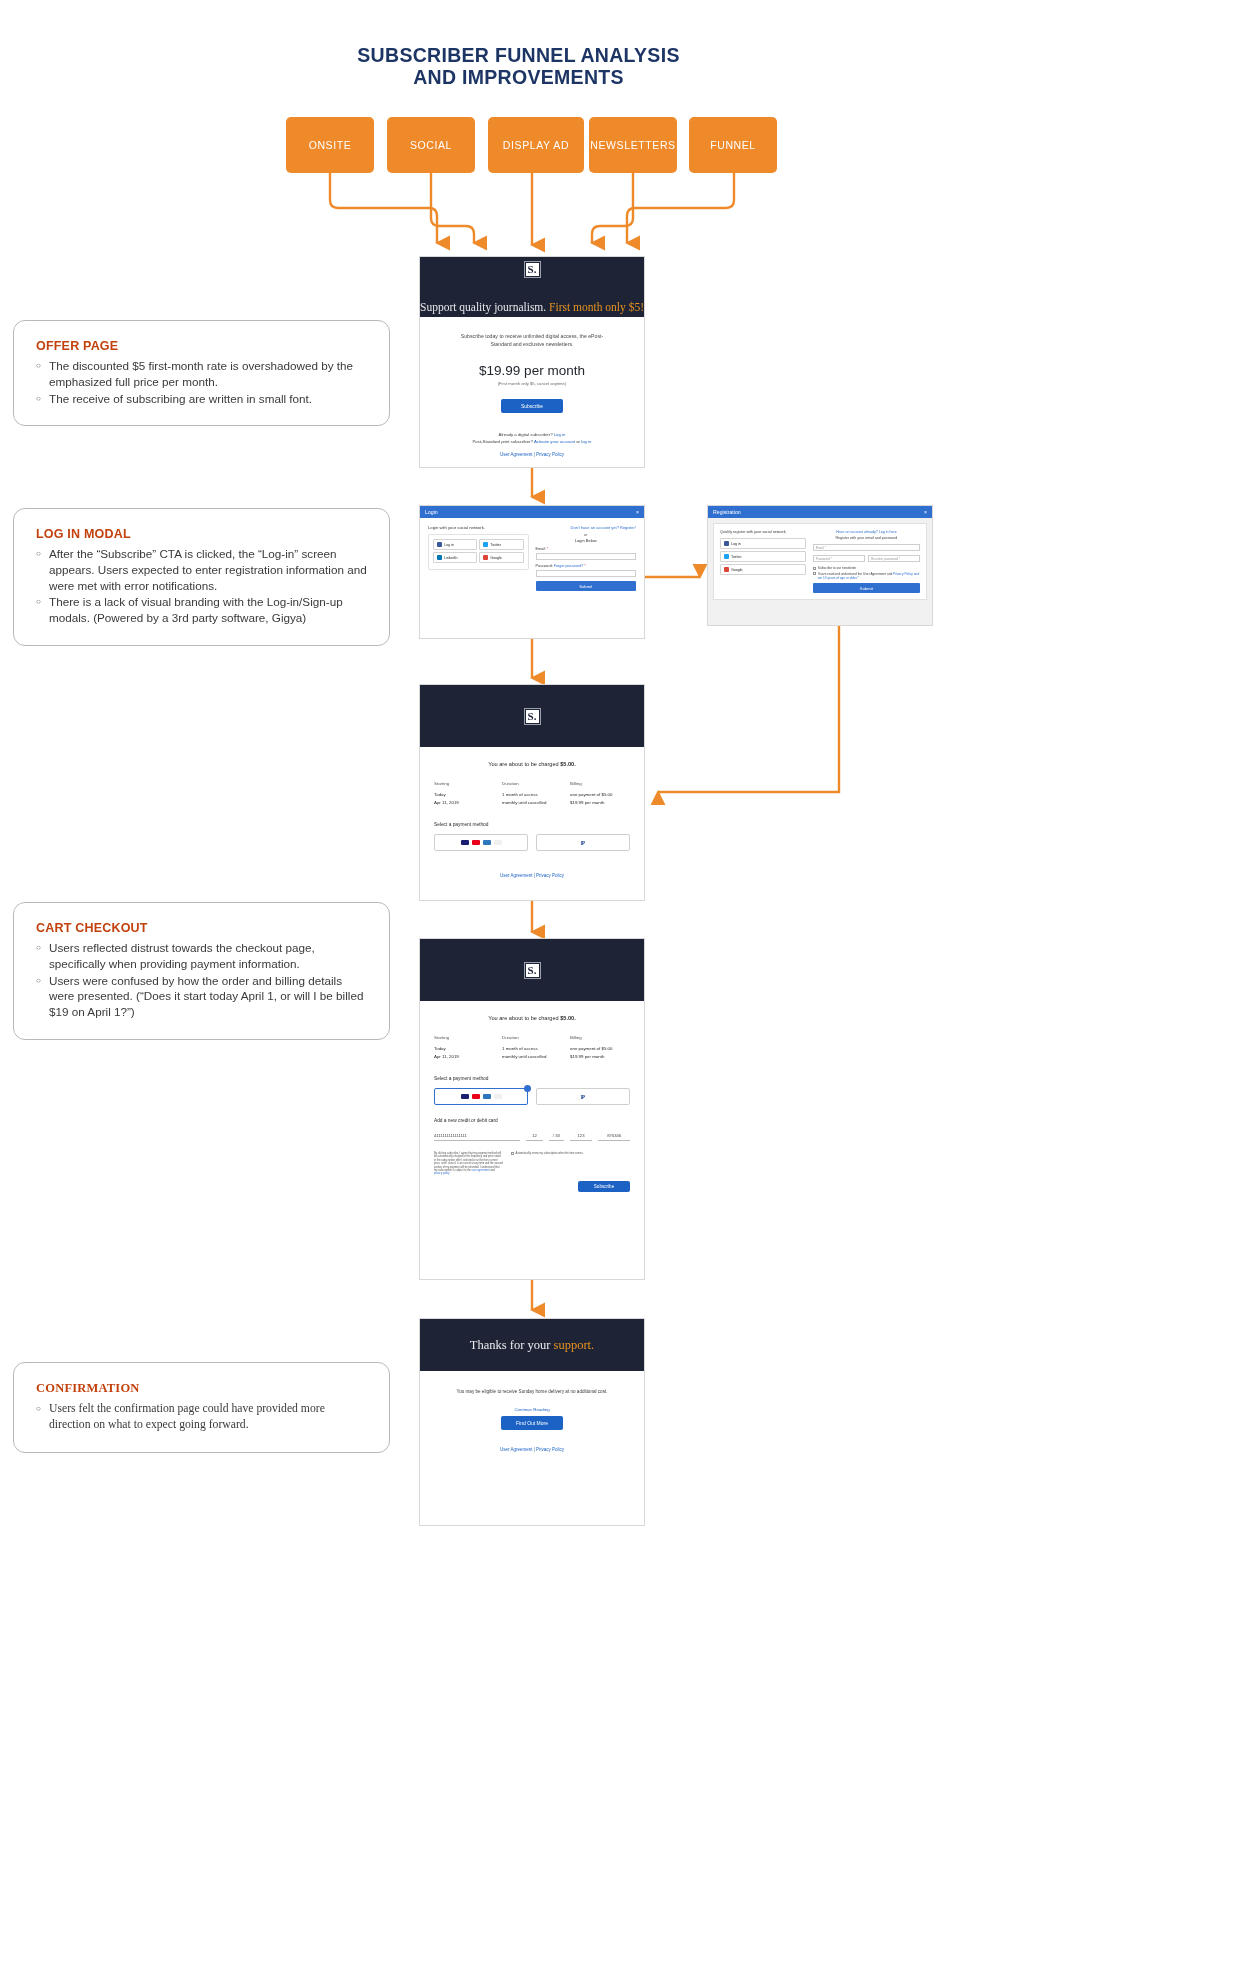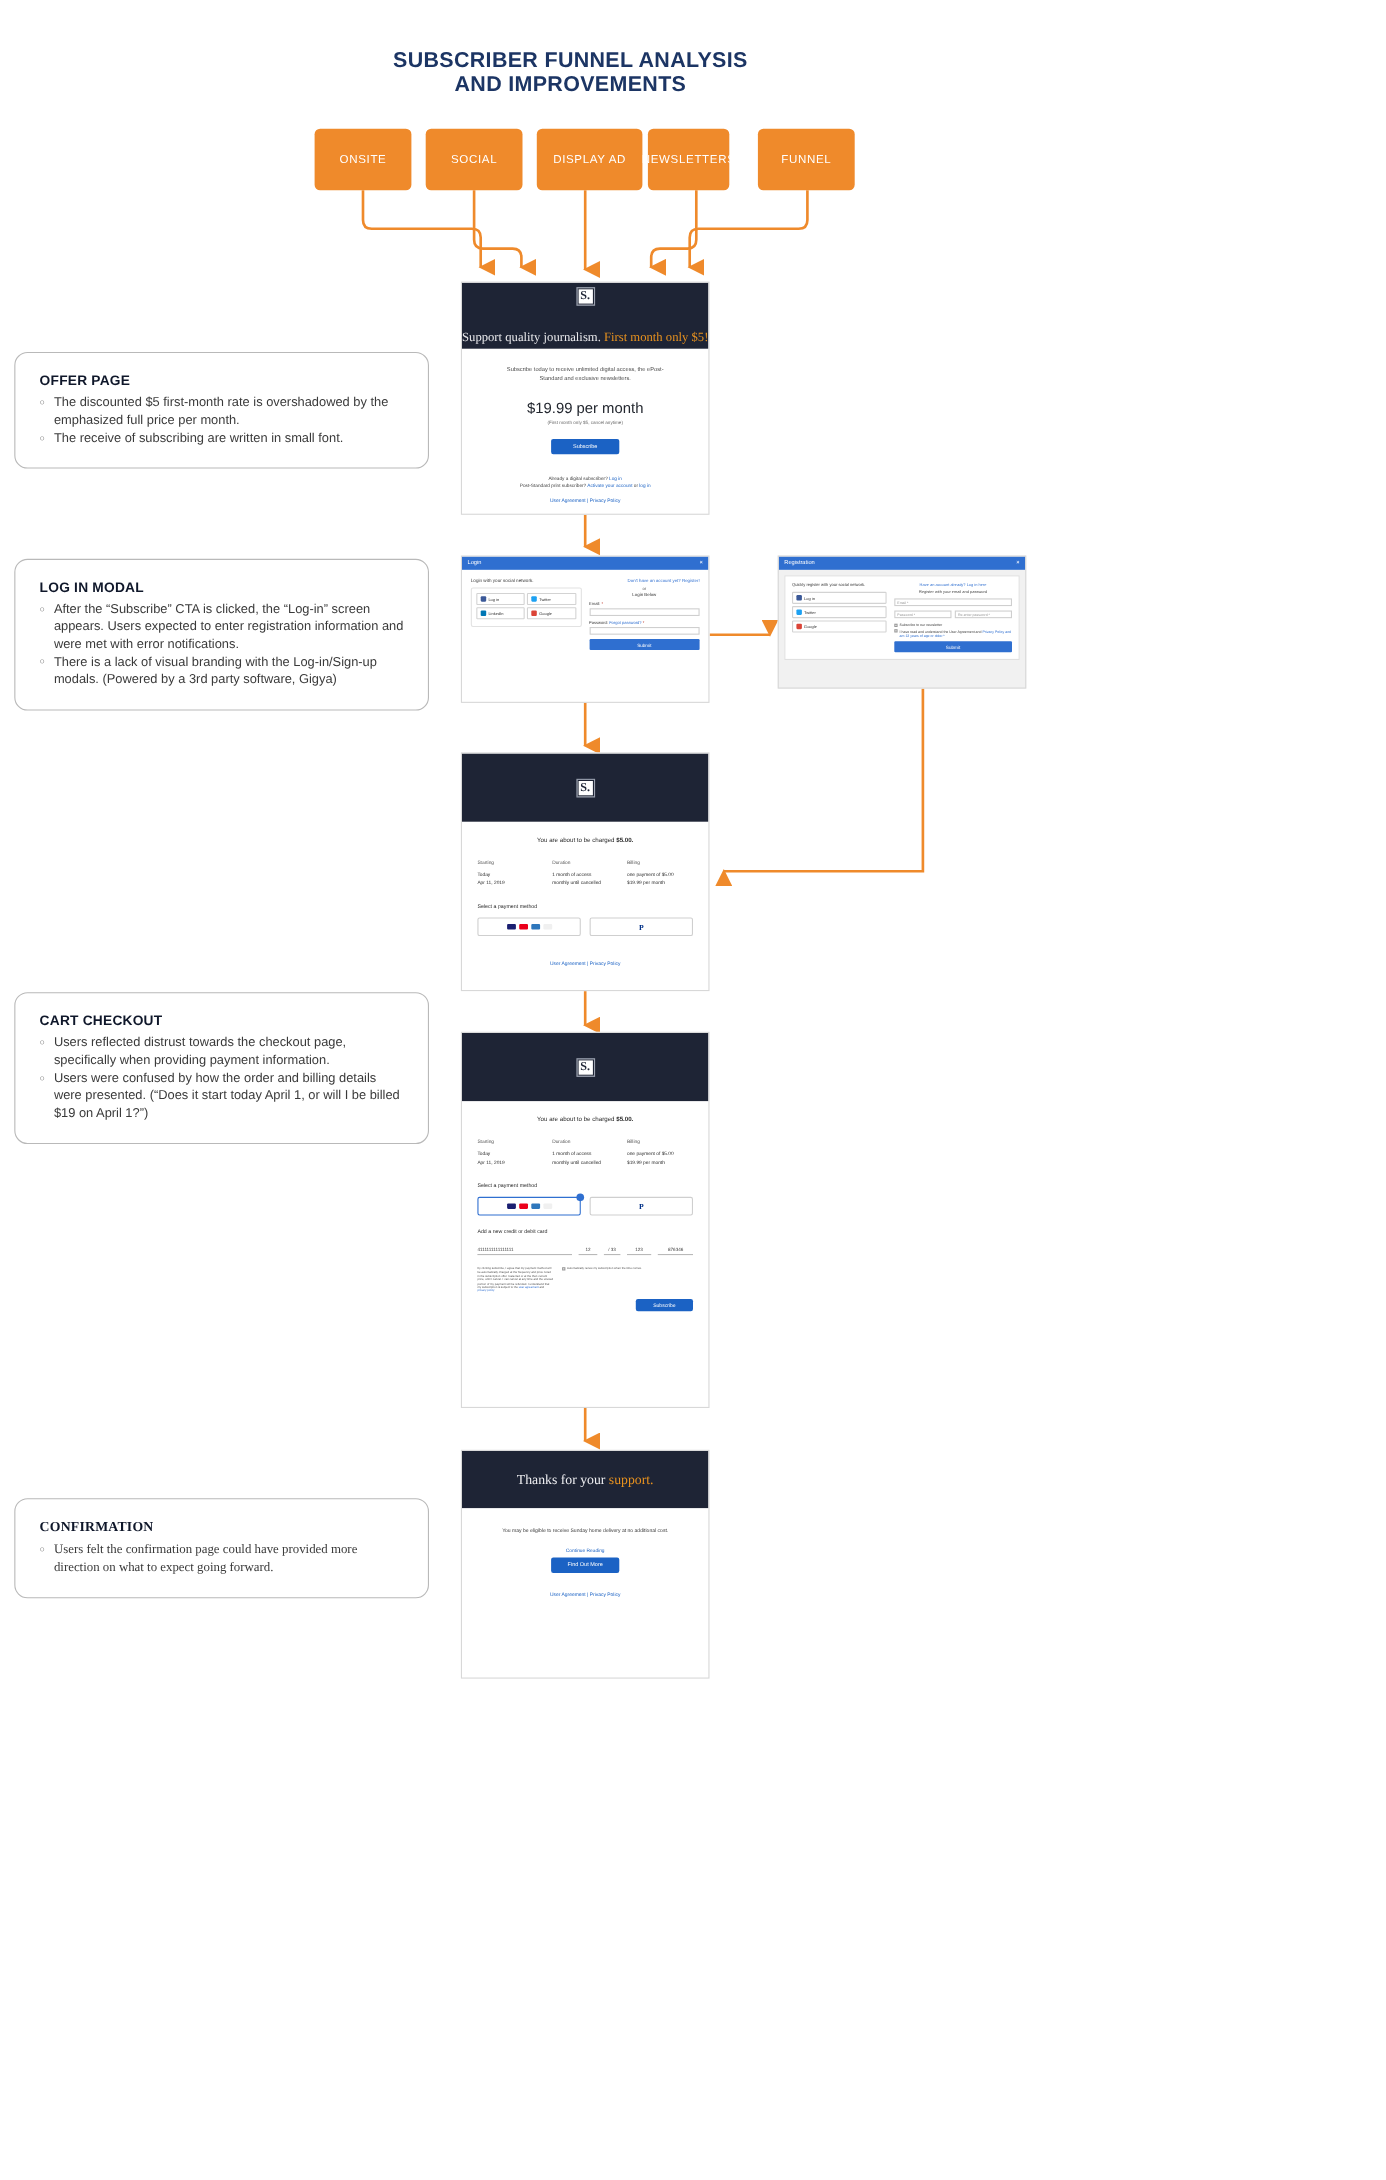--- a/index.html
+++ b/index.html
@@ -29,21 +29,21 @@
   
   svg.flow { position:absolute; left:0; top:0; width:1260px; height:1982px; pointer-events:none; }
   
   .note {
     position:absolute; left:13px; width:377px;
     border:1px solid #b9b9b9; border-radius:12px;
     background:#fff;
     padding:18px 20px 18px 22px;
   }
   .note h3 {
-    font-size:12.5px; font-weight:bold; color:#0f172a;
+    font-size:12.5px; font-weight:bold; color:#c2410c;
     letter-spacing:.2px; margin-bottom:5px;
   }
   .note ul { list-style:none; }
   .note li {
     font-size:11.7px; line-height:15.8px; color:#3a3a3a;
     padding-left:13px; position:relative; margin-bottom:1px;
   }
   .note li:before {
     content:"○"; position:absolute; left:0; top:0; font-size:8px; line-height:16px; color:#555;
   }
@@ -140,21 +140,21 @@
 
 <div class="src-box" style="left:286px; top:117px; width:88px;">
     <span>ONSITE</span>
   </div>
 <div class="src-box" style="left:387px; top:117px; width:88px;">
     <span>SOCIAL</span>
   </div>
 <div class="src-box" style="left:488px; top:117px; width:96px;">
     <span>DISPLAY AD</span>
   </div>
-<div class="src-box" style="left:589px; top:117px; width:74px;">
+<div class="src-box" style="left:589px; top:117px; width:88px;">
     <span>NEWSLETTERS</span>
   </div>
 <div class="src-box" style="left:689px; top:117px; width:88px;">
     <span>FUNNEL</span>
   </div>
 
 <svg class="flow">
   <defs>
     <marker id="ar" markerWidth="7" markerHeight="7" refX="3.2" refY="5.6" orient="auto">
       <path d="M0,0 L6.4,0 L3.2,6.4 z" fill="#ef8a2b"></path>

